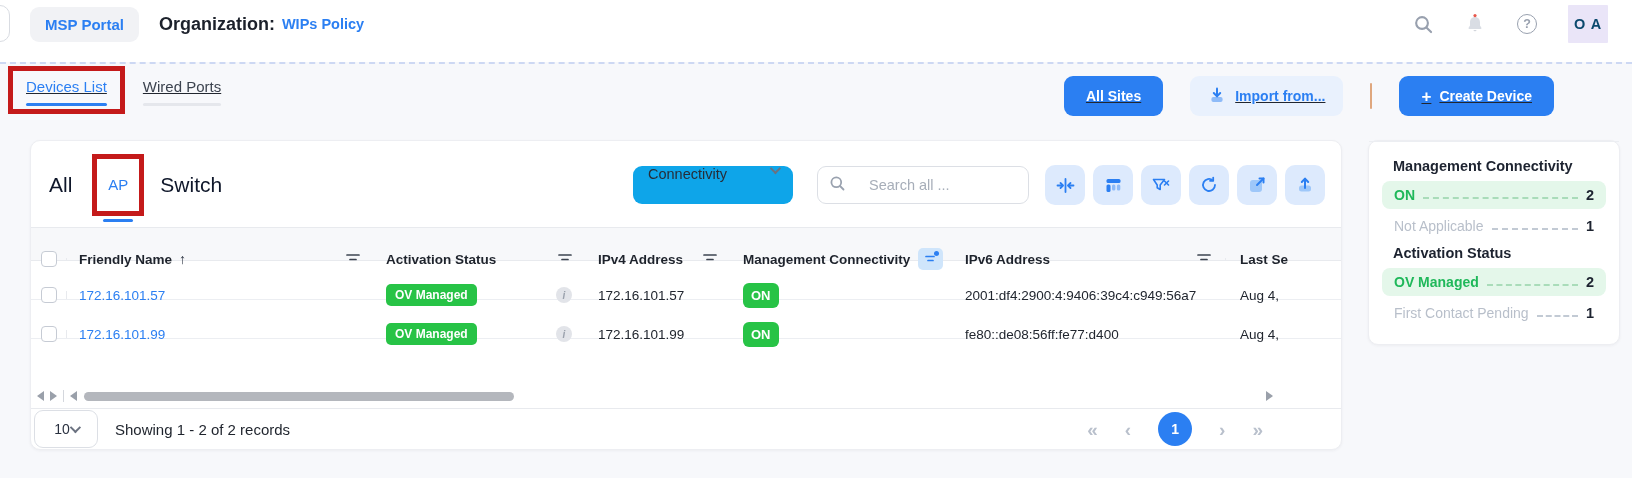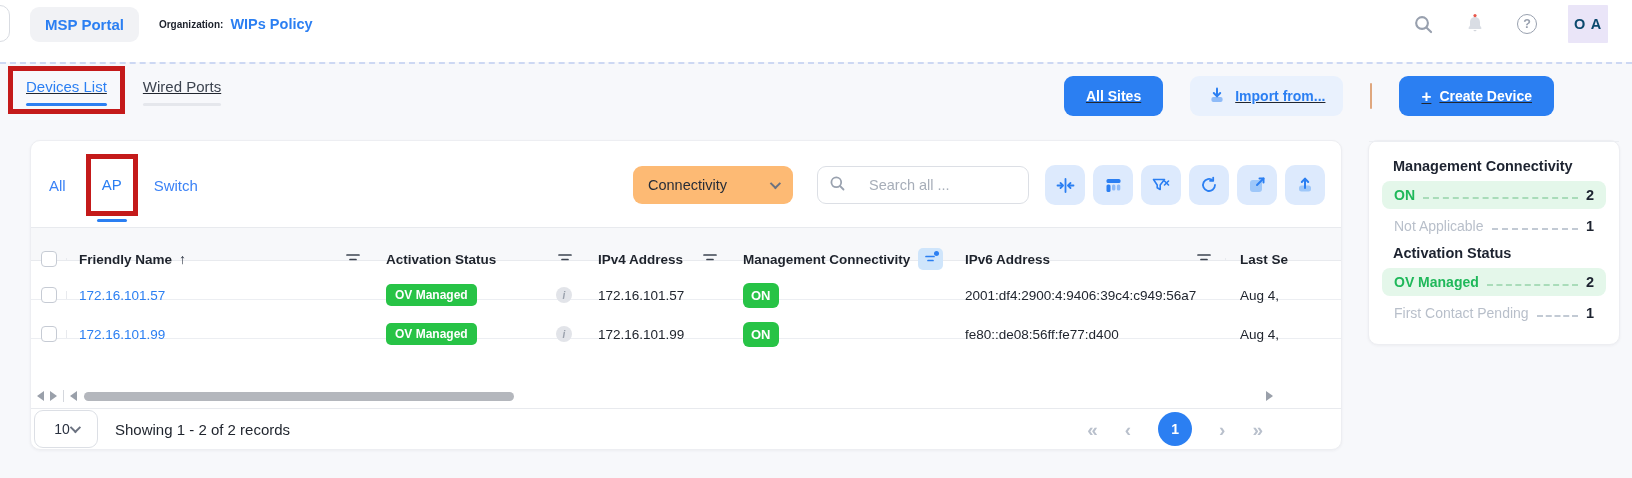--- a/index.html
+++ b/index.html
@@ -6,21 +6,21 @@
   html,body { width:1632px; height:478px; overflow:hidden; background:#fff;
               font-family:"Liberation Sans", sans-serif; color:#21262f; }
   .page { width:1632px; height:478px; position:relative; background:#fff; }
 
   
   .topbar { height:48px; display:flex; align-items:center; padding:0 24px 0 30px; background:#fff; position:relative; }
   .edge-sliver { position:absolute; left:-11px; top:5px; width:21px; height:37px; background:#fff;
                  border:1px solid #d9dce2; border-radius:10px; }
   .msp-btn { background:#f1f2f5; color:#2b7ff2; font-weight:bold; font-size:15px;
              padding:9px 15px; border-radius:9px; cursor:pointer; }
-  .org-label { margin-left:20px; font-weight:bold; font-size:10px; color:#1c212b;text-align:right; }
+  .org-label { margin-left:20px; font-weight:bold; font-size:18px; color:#1c212b;text-align:right; }
   .org-value { margin-left:7px; font-weight:bold; font-size:14.5px; color:#2b7ff2; cursor:pointer; }
   .top-icons { margin-left:auto; display:flex; align-items:center; gap:30px; }
   .tbicon { width:22px; height:22px; display:flex; align-items:center; justify-content:center; cursor:pointer; }
   .help-circle { width:20px; height:20px; border:1.7px solid #99a1af; border-radius:50%;
                  color:#99a1af; font-size:12.5px; font-weight:bold; display:flex; align-items:center; justify-content:center; }
   .avatar { width:40px; height:38px; background:#eae5f8; border-radius:1px; color:#0c4a6e;
             font-weight:bold; font-size:14.5px; display:flex; align-items:center; justify-content:center;
             letter-spacing:1px; cursor:pointer; }
   .white-strip { height:14px; background:#fff; }
 
@@ -46,28 +46,28 @@
   .action-sep { width:2px; height:26px; background:#dfa77e; border-radius:1px; }
   .plus-glyph { font-size:17px; font-weight:bold; line-height:1; }
 
   
   .content { display:flex; align-items:flex-start; padding:16px 0 0 30px; }
 
   
   .main-card { width:1312px; height:310px; background:#fff; border:1px solid #edeef2; border-radius:10px;
                box-shadow:0 1px 3px rgba(30,40,60,.05); display:flex; flex-direction:column; overflow:hidden; }
   .card-toolbar { display:flex; align-items:center; padding:13px 16px 11px 18px; }
-  .type-tab { font-size:15px; color:#3b82f6; margin-right:20px; cursor:pointer; }
+  .type-tab { font-size:21px; color:#0f172a; margin-right:20px; cursor:pointer; }
   .ap-wrap { position:relative; margin-right:16px; }
   .ap-box { border:5px solid #c41a1a; padding:17px 11px; }
   .ap-label { color:#2b7ff2; font-size:15px; cursor:pointer; }
   .ap-underline { position:absolute; left:50%; transform:translateX(-50%); bottom:-6px; width:30px; height:3px;
                   background:#2b7ff2; border-radius:2px; }
-  .connectivity { margin-left:auto; width:160px; height:38px; background:#fdba74; border-radius:9px;
-                  display:flex; align-items:center; justify-content:space-between; padding:0 15px; cursor:pointer; }
+  .connectivity { margin-left:auto; width:160px; height:38px; background:#0ea5e9; border-radius:9px;
+                  display:flex; justify-content:space-between; padding:0 15px; cursor:pointer; }
   .connectivity-label { font-size:14.5px; color:#272d38; }
   .chev-down { width:8px; height:8px; border-right:2px solid #6b7280; border-bottom:2px solid #6b7280;
                transform:rotate(45deg) translateY(-2px); }
   .search-box { margin-left:24px; width:212px; height:38px; background:#fff; border:1px solid #dcdfe5;
                 border-radius:9px; display:flex; align-items:center; padding:0 11px; gap:23px; }
   .search-box input { border:none; outline:none; width:150px; font-size:14.5px; color:#4a5261;
                       font-family:"Liberation Sans", sans-serif; background:transparent; }
   .search-box input::placeholder { color:#a7aeb9; }
   .tool-btns { display:flex; align-items:center; gap:8px; margin-left:16px; }
   .tool-btn { width:40px; height:40px; background:#ddeafd; border:none; border-radius:10px; cursor:pointer;

